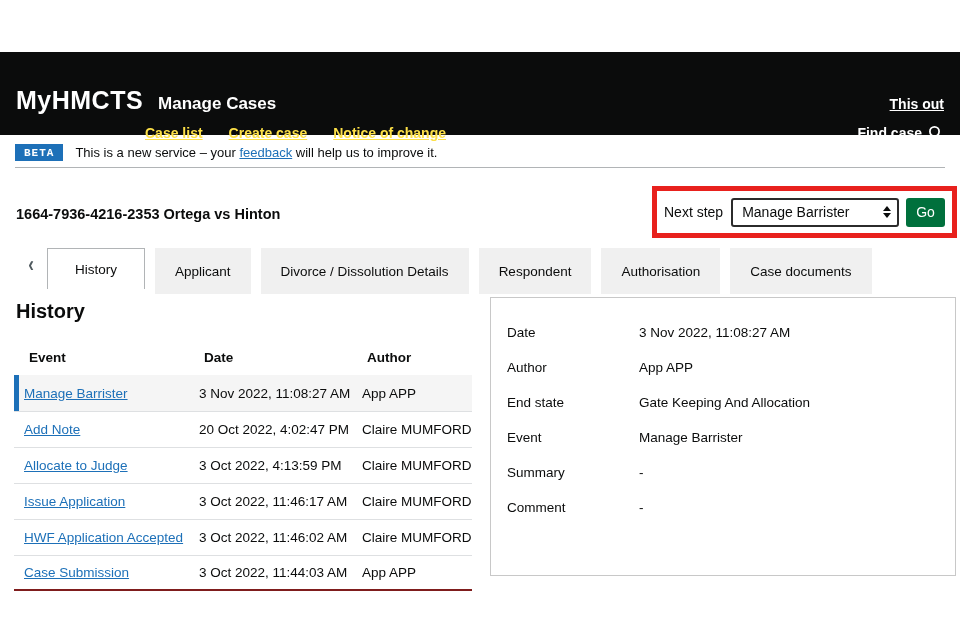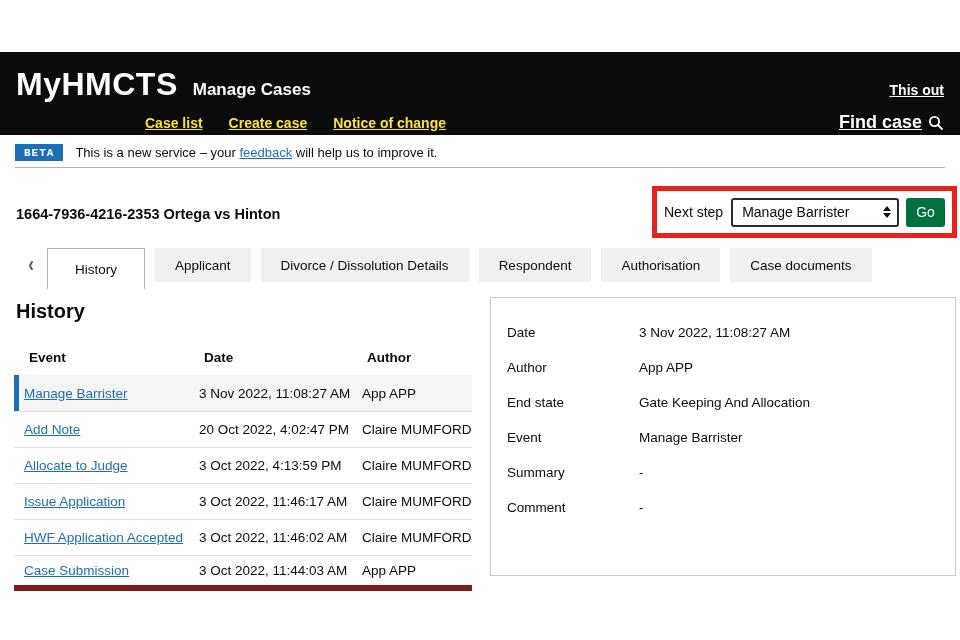--- a/index.html
+++ b/index.html
@@ -3,27 +3,27 @@
 <meta charset="utf-8">
 <style>
   * { margin:0; padding:0; box-sizing:border-box; }
   html,body { width:960px; height:640px; background:#ffffff; overflow:hidden;
               font-family:"Liberation Sans", sans-serif; color:#0b0c0c; }
   .page { position:relative; width:960px; height:640px; }
 
   
   .topbar { position:absolute; top:52px; left:0; width:960px; height:83px; background:#0b0c0c; color:#fff; }
   .topbar-row1 { display:flex; align-items:baseline; padding:14px 16px 0 16px; }
-  .brand { font-size:32px; font-weight:bold; letter-spacing:0.5px; }
+  .brand { font-size:25px; font-weight:bold; letter-spacing:0.5px;margin-top:20px; }
   .service { font-size:17px; font-weight:bold; margin-left:15px; }
   .topbar-spacer { flex:1; }
   .signout { font-size:14px; font-weight:bold; color:#fff; text-decoration:underline; cursor:pointer; }
   .topbar-row2 { display:flex; align-items:center; padding:9px 16px 0 145px; }
   .topnav-link { font-size:14px; font-weight:bold; color:#fde047; text-decoration:underline; margin-right:26px; cursor:pointer; }
-  .findcase { margin-left:auto; margin-right:6px; font-size:18px; font-weight:bold; color:#fff; text-decoration:underline; cursor:pointer; }
+  .findcase { margin-left:auto; margin-right:6px; font-size:14px; font-weight:bold; color:#fff; text-decoration:underline; cursor:pointer; }
   .search-svg { vertical-align:-3px; }
 
   
   .beta-bar { position:absolute; top:138px; left:15px; width:930px; height:30px;
               display:flex; align-items:center; border-bottom:1px solid #b1b4b6; }
   .beta-badge { background:#1d70b8; color:#fff; font-size:11px; font-weight:bold; letter-spacing:1px;
                 padding:3px 9px 2px 9px; margin-right:12px;font-family:Liberation Mono, monospace; }
   .beta-text { font-size:13px; color:#0b0c0c; }
   .beta-link { color:#1d70b8; text-decoration:underline; cursor:pointer; }
 
@@ -40,30 +40,30 @@
   .tri-dn { width:0; height:0; border-left:4px solid transparent; border-right:4px solid transparent; border-top:5px solid #0b0c0c; }
   .go-btn { width:39px; height:29px; margin-left:7px; background:#00703c; color:#fff; border:none;
             border-radius:3px; font-size:14px; font-family:"Liberation Sans",sans-serif; cursor:pointer; }
 
   
   .tabbar { position:absolute; top:248px; left:15px; width:945px; height:41px;
             display:flex; align-items:flex-start; }
   .tab-scroll { width:32px; height:34px; display:flex; align-items:center; justify-content:center;
                 background:#fff; cursor:pointer; }
   .chev { font-size:17px; color:#505a5f; font-weight:bold; transform:scaleY(1.3); }
-  .tab { height:34px; background:#f0f0f0; display:flex; align-items:center; justify-content:center;
+  .tab { height:46px; background:#f0f0f0; display:flex; align-items:center; justify-content:center;
          font-size:13.5px; padding:0 20px; margin-right:10px; white-space:nowrap; cursor:pointer; }
   .tab.active { background:#fff; border:1px solid #b1b4b6; border-bottom:none; height:41px; padding:0 27px; }
 
   
   .history-heading { position:absolute; top:300px; left:16px; font-size:20px; font-weight:bold; }
   .history-table { position:absolute; top:344px; left:14px; width:458px; font-size:13.5px; }
   .ht-head { display:flex; font-weight:bold; padding:6px 0 10px 10px; }
   .ht-row { display:flex; align-items:center; height:36px; border-top:1px solid #dee0e2; padding-left:5px; }
-  .ht-row:last-child { border-bottom:6px solid #7f1d1d; }
+  .ht-row:last-child { border-bottom:2px solid #7f1d1d; }
   .ht-row.selected { background:#f5f5f5; border-left:5px solid #1d70b8; padding-left:0; border-top:none; }
   .ht-head .c-event { width:180px; }
   .c-event { width:180px; padding-left:5px; }
   .c-date  { width:163px; }
   .c-author{ flex:1; }
   .event-link { color:#1d70b8; text-decoration:underline; cursor:pointer; }
 
   
   .details-panel { position:absolute; top:297px; left:490px; width:466px; height:279px;
                    border:1px solid #c8c8c8; background:#fff; padding:17px 16px; }

